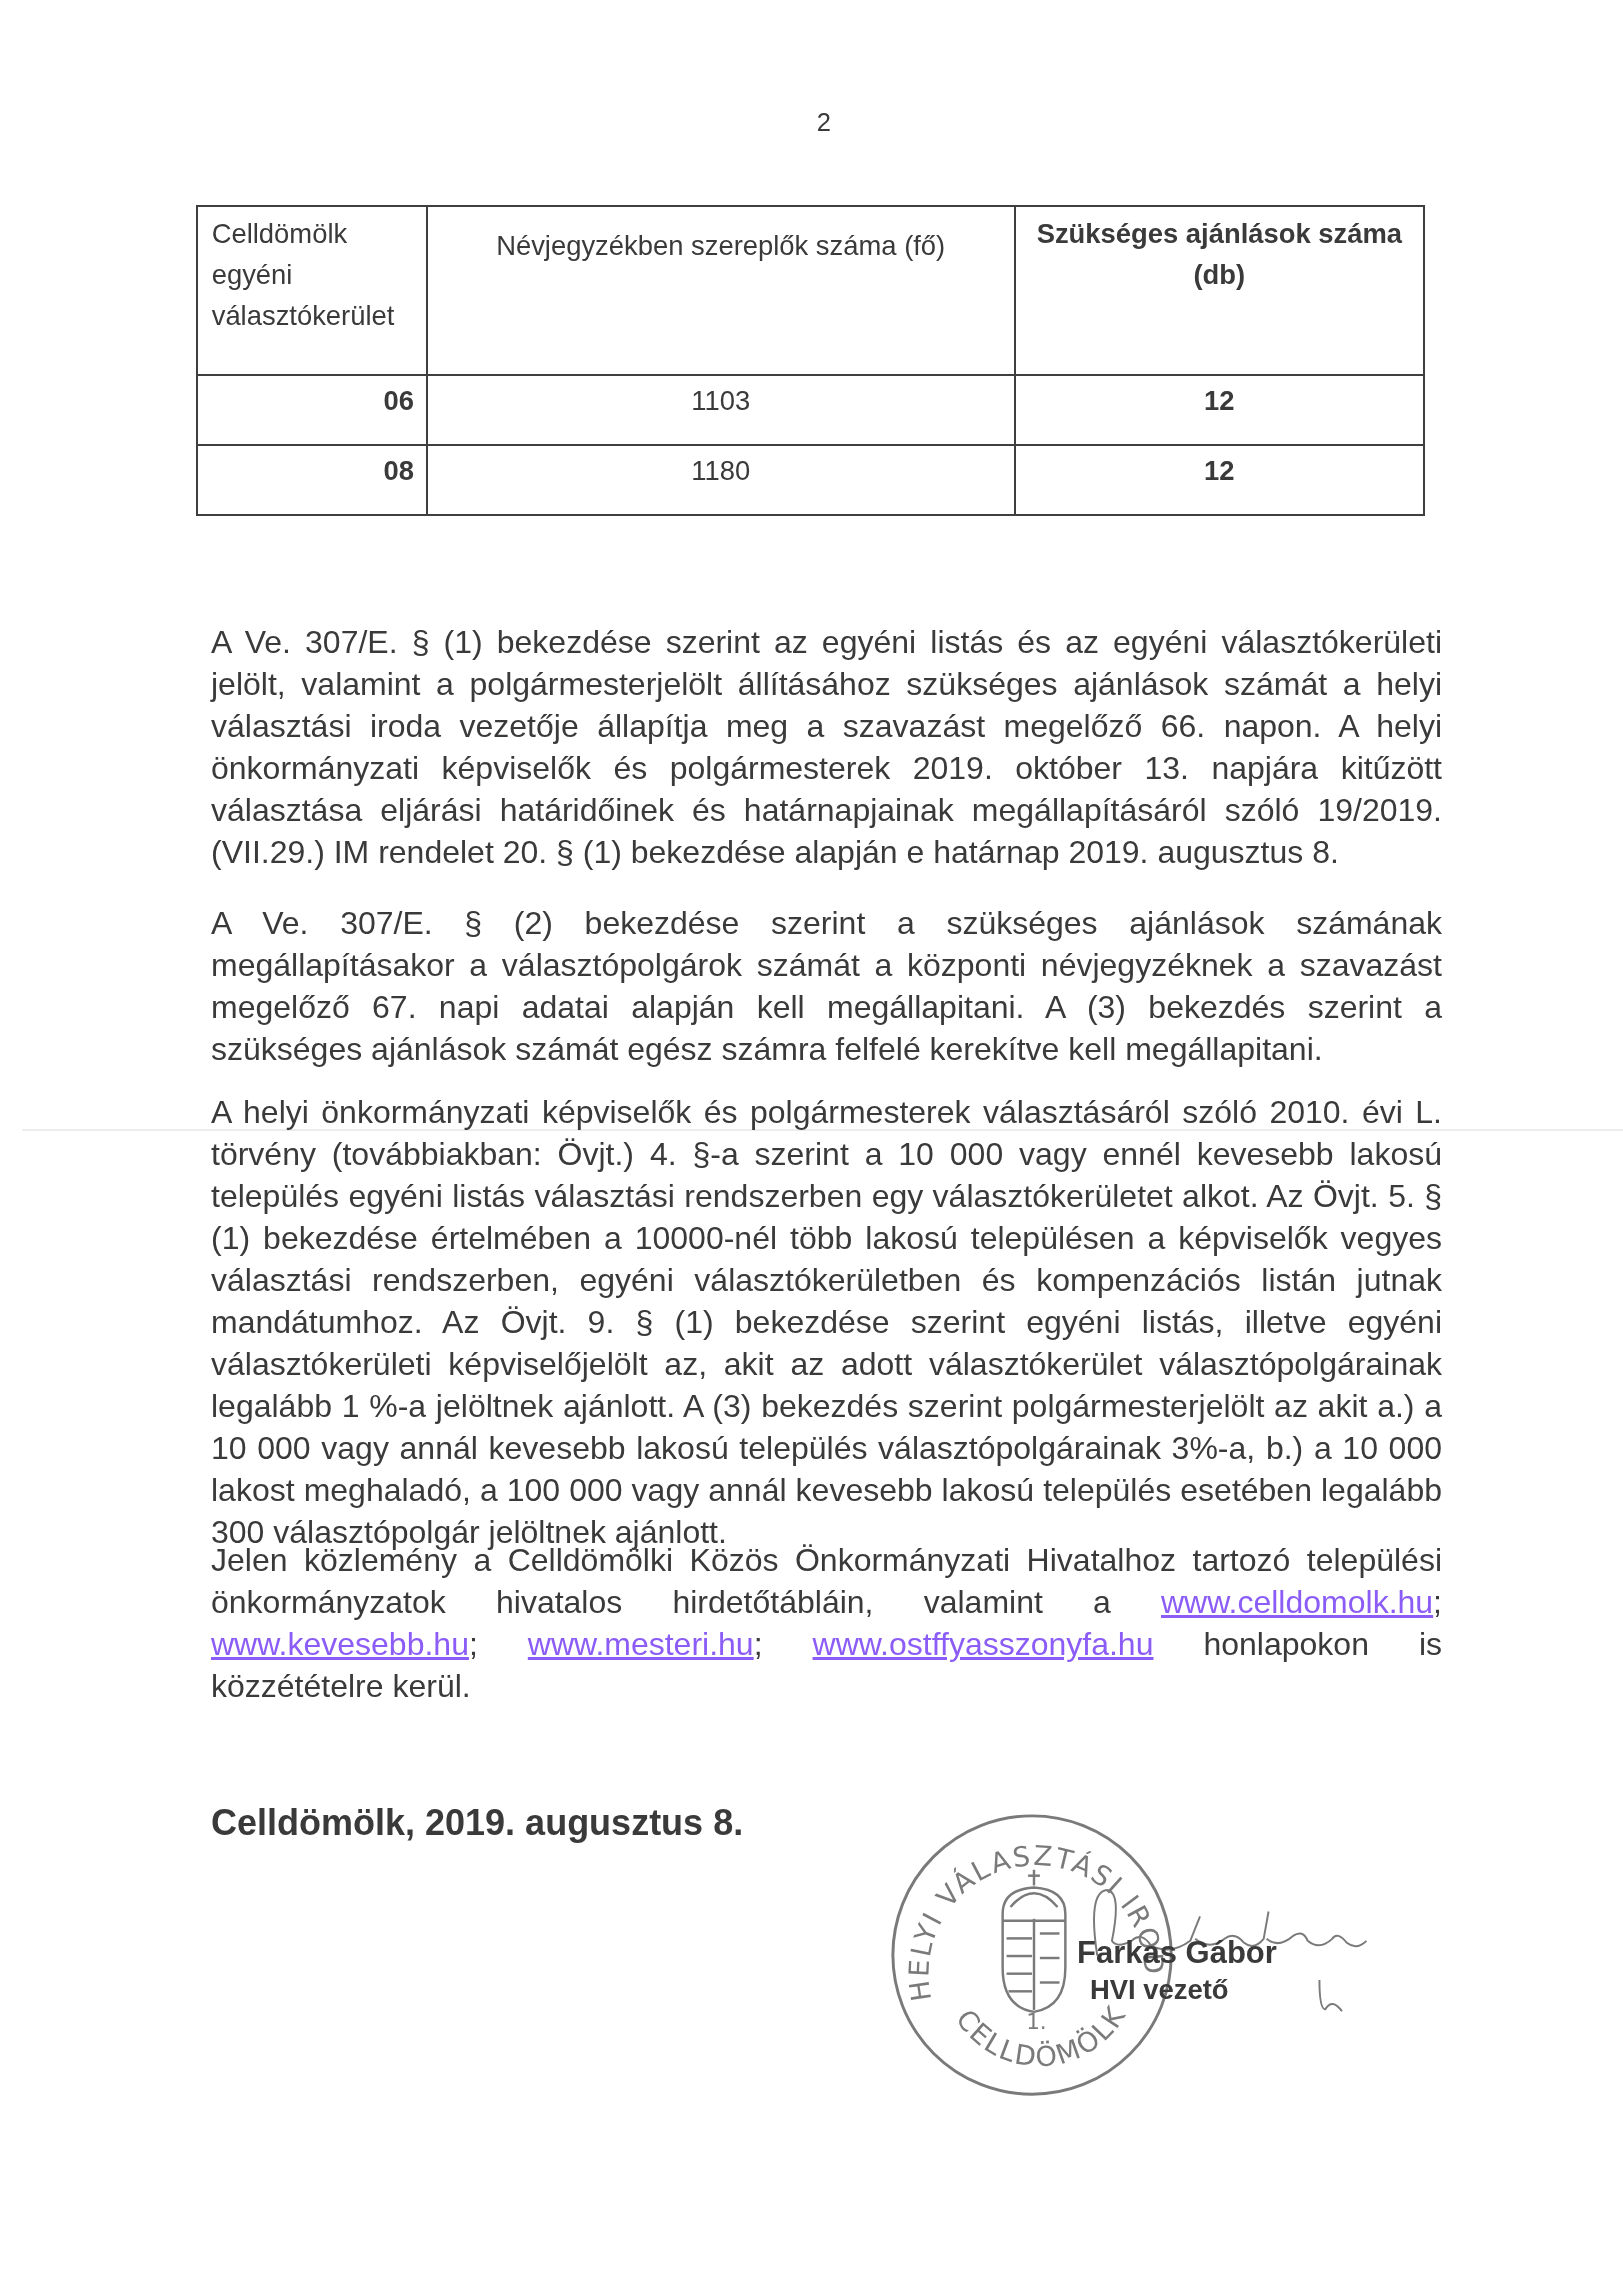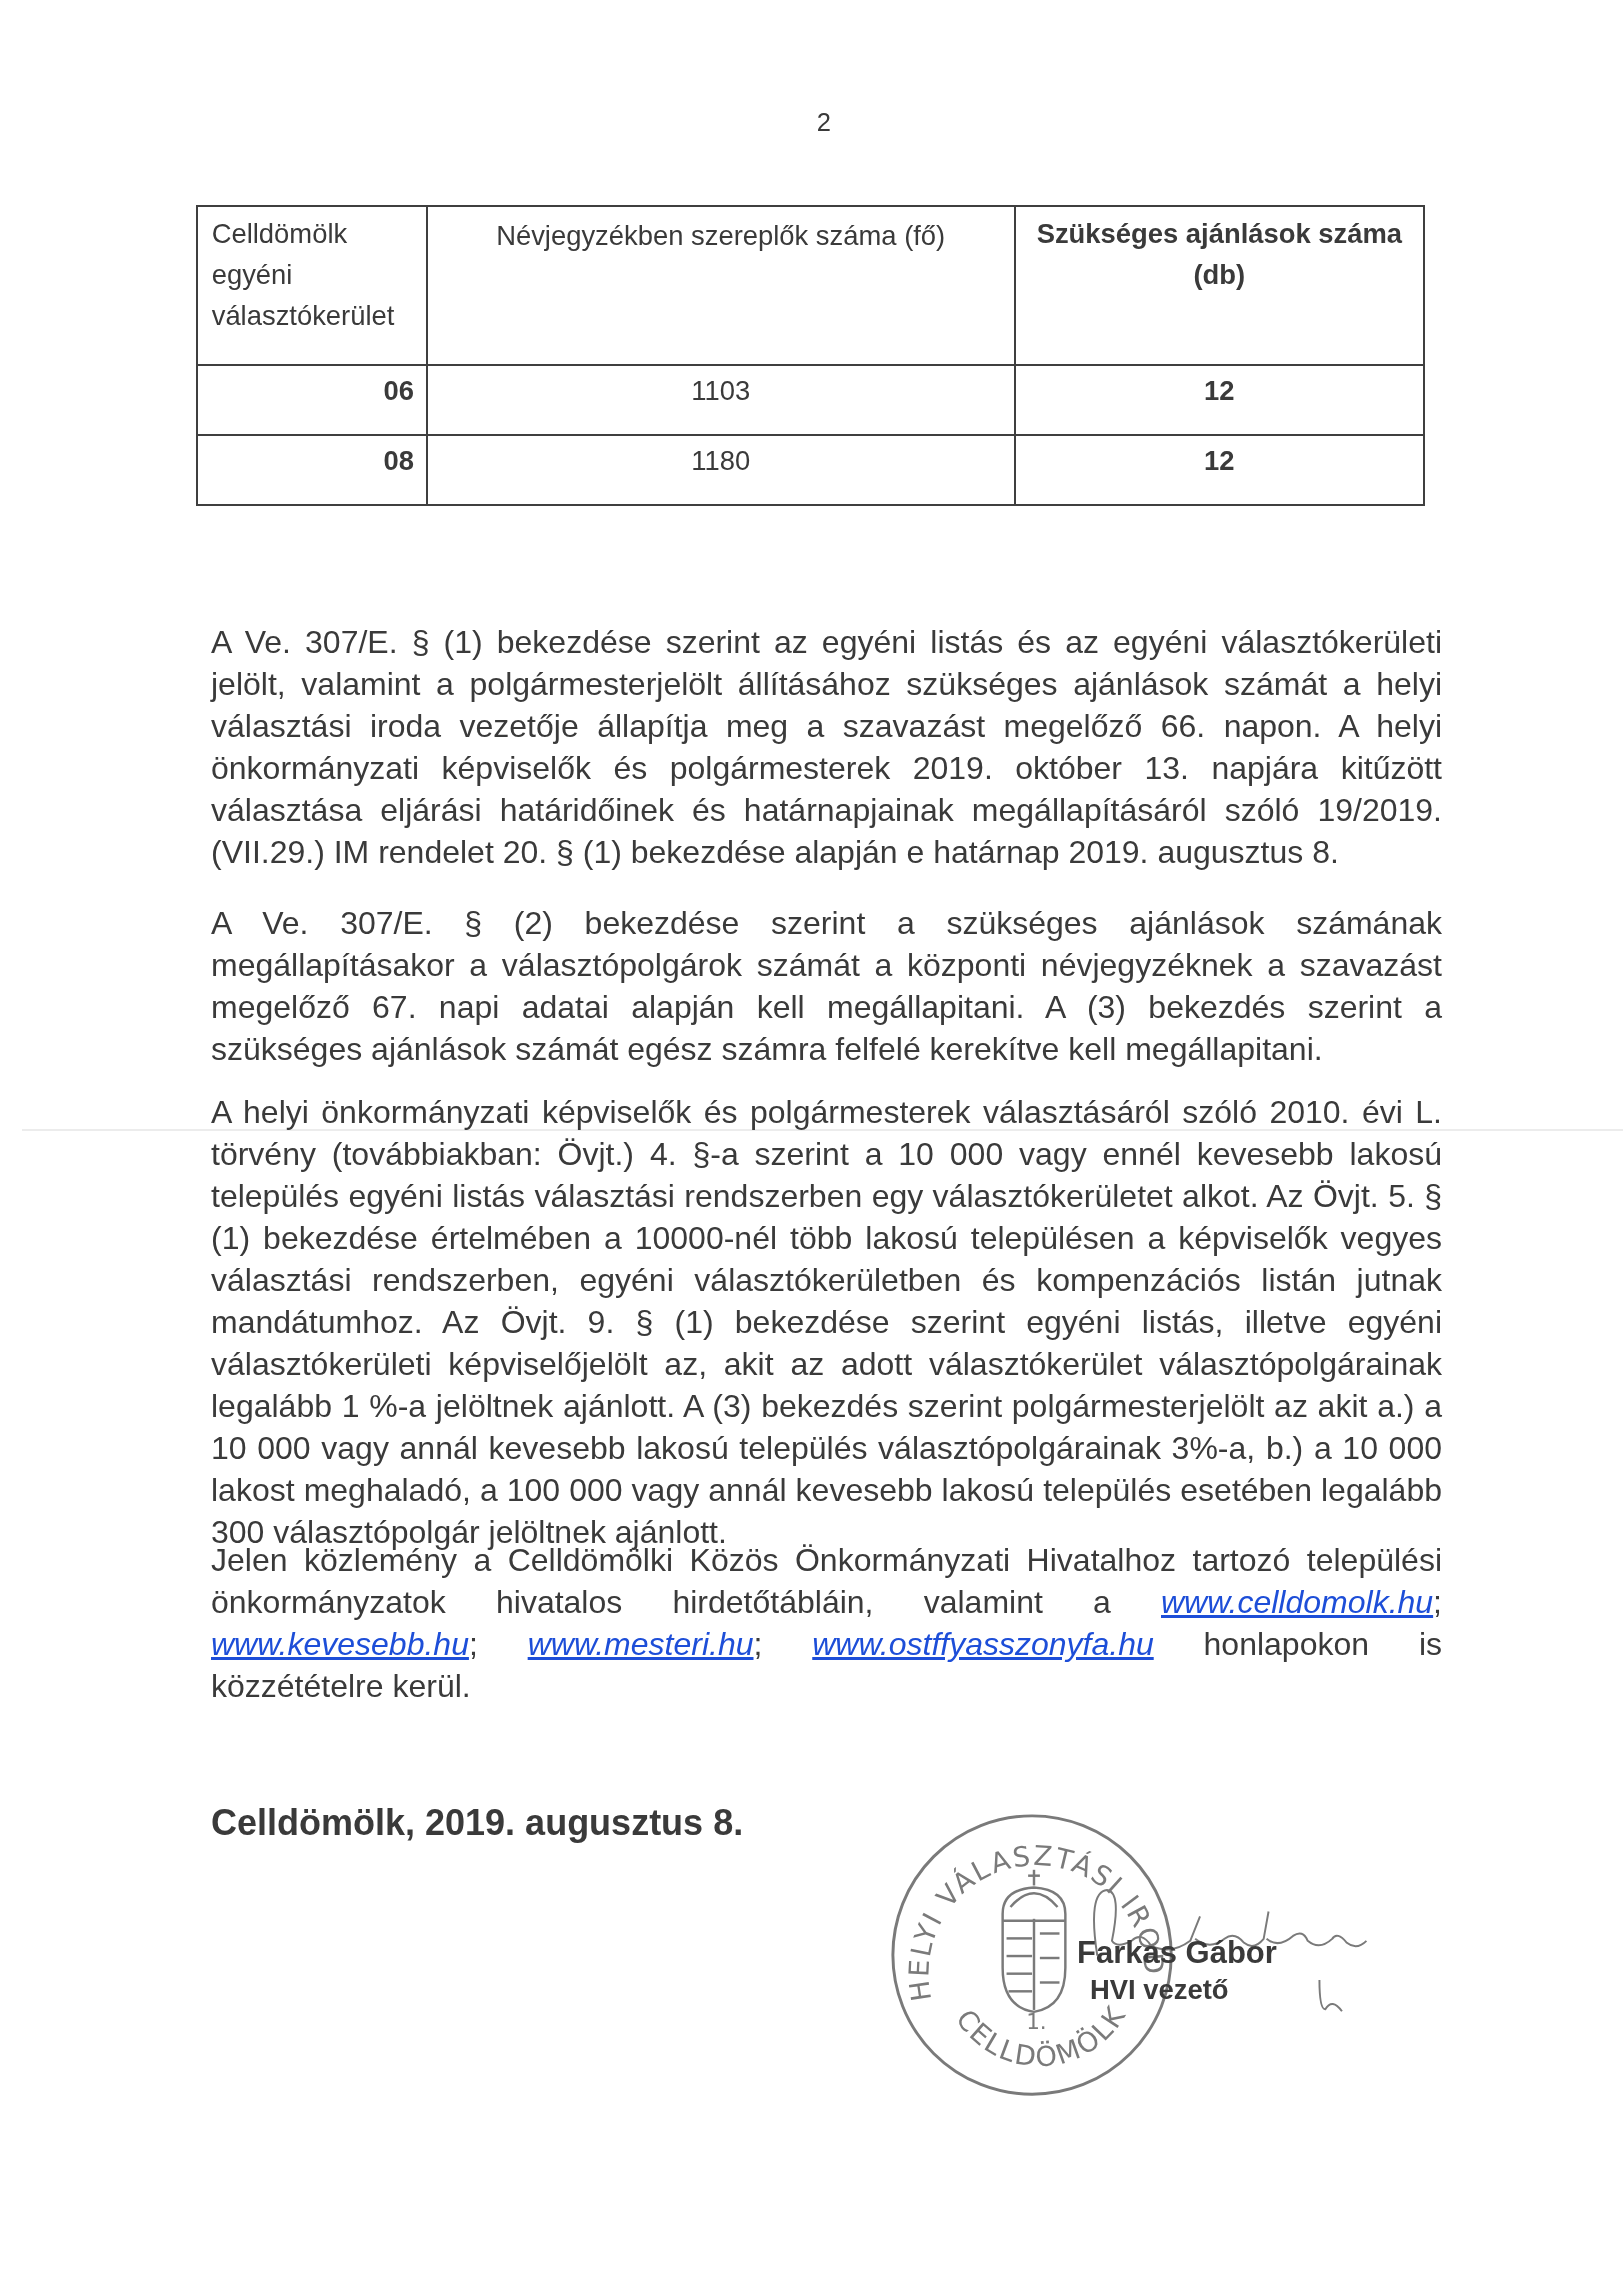--- a/index.html
+++ b/index.html
@@ -4,29 +4,29 @@
 <style>
   html, body { margin: 0; padding: 0; background: #ffffff; }
   body { width: 1623px; height: 2293px; position: relative; overflow: hidden;
          font-family: "Liberation Sans", "DejaVu Sans", sans-serif; color: #3a3a3a; }
   .scanline { position: absolute; left: 21.6px; top: 1129px; width: 1602px; height: 2px; background: #ececec; }
   .page-number { position: absolute; left: 812px; top: 108px; width: 23.5px; text-align: center; font-size: 25.5px; }
   table.dist { position: absolute; left: 196px; top: 205px; width: 1229px; border-collapse: collapse; font-size: 27.4px; }
   table.dist td, table.dist th { border: 2.9px solid #3f3f3f; vertical-align: top; padding: 0; font-weight: normal; }
   table.dist th { height: 149px; line-height: 41px; }
   table.dist th.c1 { width: 214px; text-align: left; padding: 5.9px 0 0 13.7px; }
-  table.dist th.c2 { width: 586px; text-align: center; padding-top: 8px; }
+  table.dist th.c2 { width: 586px; text-align: center; padding-top: 18px; }
   table.dist th.c3 { text-align: center; padding-top: 5.9px; font-weight: bold; }
   table.dist td { height: 64px; line-height: 41px; padding-top: 3.9px; }
   table.dist td.c1 { text-align: right; padding-right: 11.8px; font-weight: bold; }
   table.dist td.c2 { text-align: center; }
   table.dist td.c3 { text-align: center; font-weight: bold; }
   .para { position: absolute; left: 211px; width: 1231px; font-size: 32px; line-height: 42px;
           text-align: justify; margin: 0; }
-  .para a { color: #1d4ed8; text-decoration: underline; font-style: italic; }
+  .para a { color: #8b5cf6; text-decoration: underline; }
   #p1 { top: 621px; }
   #p2 { top: 902px; }
   #p3 { top: 1091px; }
   #p4 { top: 1539px; }
   .date { position: absolute; left: 211px; top: 1802px; font-size: 36px; font-weight: bold; }
   .stamp { position: absolute; left: 887px; top: 1811px; width: 294px; height: 294px; }
   .sig-name { position: absolute; left: 1077px; top: 1935px; font-size: 31px; font-weight: bold; line-height: 35px; }
   .sig-role { position: absolute; left: 1090px; top: 1972px; font-size: 27.4px; font-weight: bold; line-height: 35px; }
   .signature { position: absolute; left: 1063px; top: 1882px; width: 323px; height: 147px; }
 </style>

